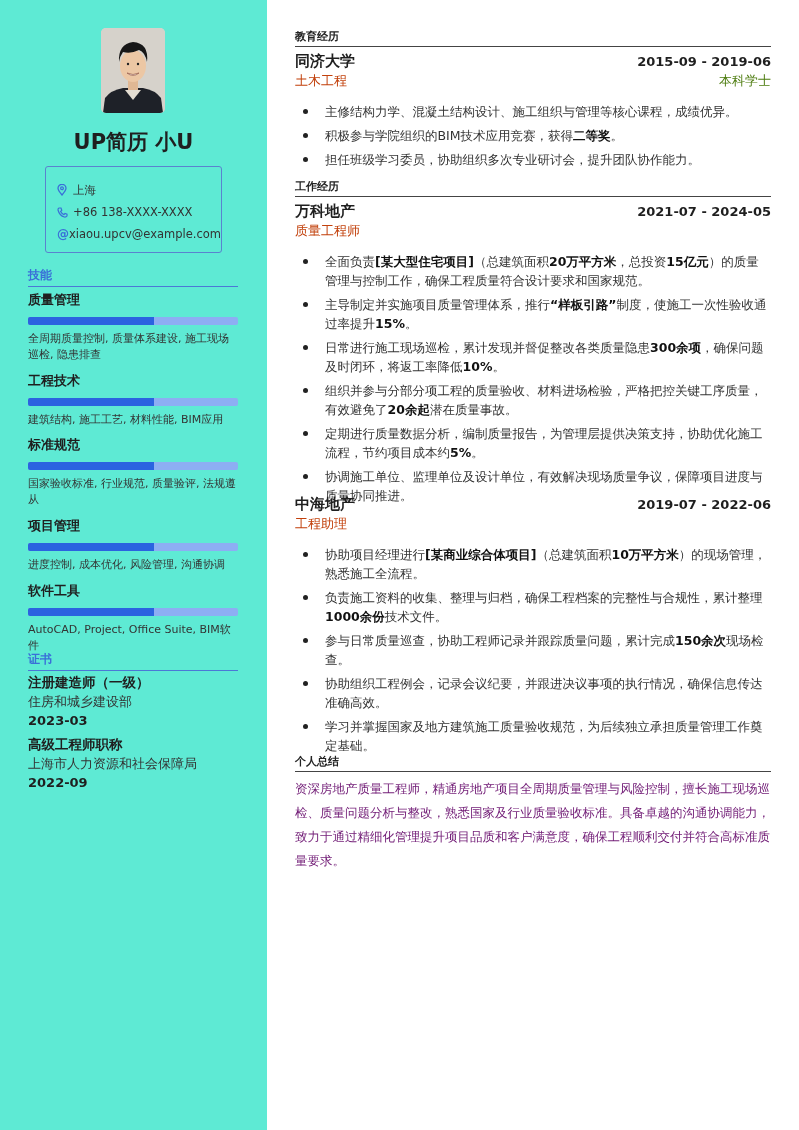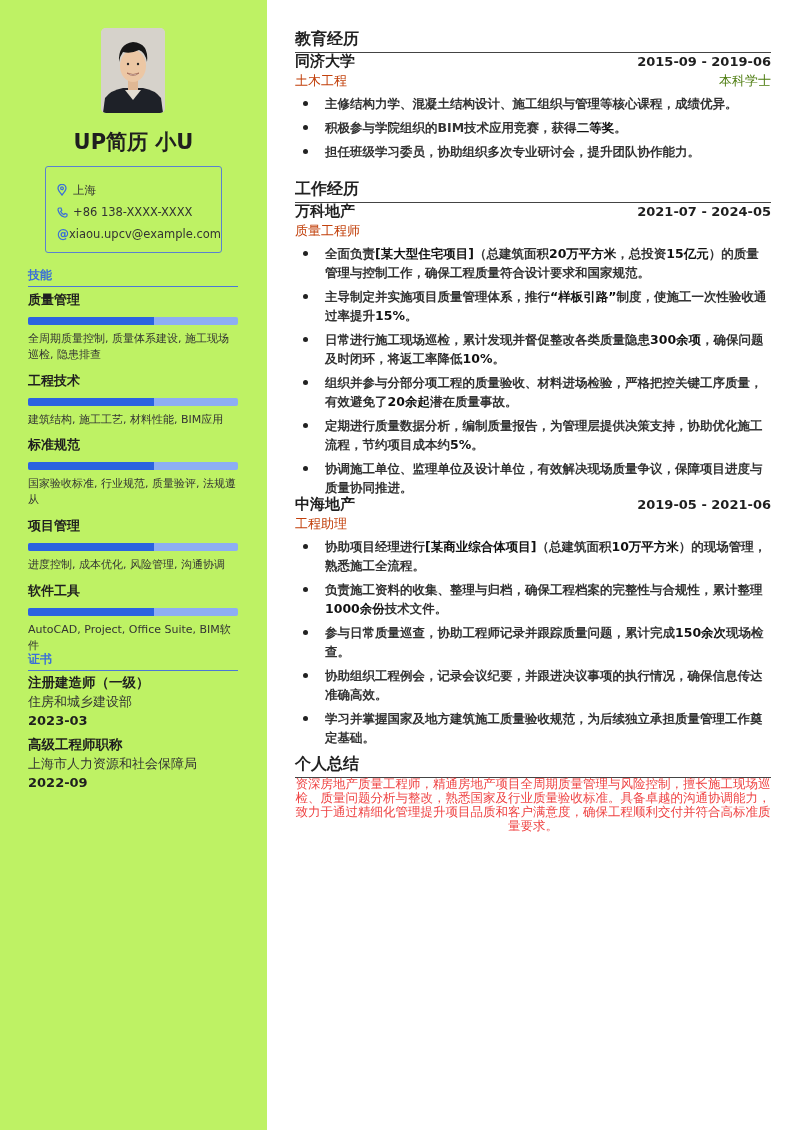--- a/index.html
+++ b/index.html
@@ -7,21 +7,21 @@
   body {
     font-family: "DejaVu Sans", "Liberation Sans", sans-serif;
     color: #222;
     background: #ffffff;
     position: relative;
     overflow: hidden;
   }
   .sidebar {
     position: absolute; left: 0; top: 0;
     width: 267px; height: 1130px;
-    background: #bef264;
+    background: #5eead4;
   }
   .main {
     position: absolute; left: 295px; top: 0;
     width: 476px; height: 1130px;
   }
   .photo {
     position: absolute; left: 101px; top: 28px;
     width: 64px; height: 85px;
     border-radius: 5px; overflow: hidden;
     background: linear-gradient(180deg, #d9d6d0 0%, #cfcbc5 100%);
@@ -53,43 +53,43 @@
   .bar { width: 210px; height: 8px; border-radius: 2px; background: #8daef3; position: relative; margin-top: 4px; }
   .bar-fill { position: absolute; left: 0; top: 0; height: 8px; border-radius: 2px 0 0 2px; background: #2b63e0; }
   .skill-desc { font-size: 11px; color: #333; line-height: 16px; margin-top: 6px; }
   .cert { position: absolute; left: 28px; width: 220px; }
   .cert-name { font-size: 13.5px; font-weight: bold; color: #1f1f1f; line-height: 19px; }
   .cert-issuer { font-size: 13px; color: #333; line-height: 19px; }
   .cert-date { font-size: 13px; font-weight: bold; color: #1f1f1f; line-height: 19px; }
 
   .sec-title {
     position: absolute; left: 0; width: 476px;
-    font-size: 16px; font-weight: bold; color: #222;
+    font-size: 11px; font-weight: bold; color: #222;
     border-bottom: 1.5px solid #444; padding-bottom: 2px;
   }
   .entry { position: absolute; left: 0; width: 476px; }
   .entry-row { display: flex; justify-content: space-between; align-items: baseline; }
   .org { font-size: 15px; font-weight: bold; color: #1f1f1f; line-height: 19px; }
   .date { font-size: 13px; font-weight: bold; color: #1f1f1f; line-height: 19px; }
   .role { font-size: 13px; color: #c2410c; line-height: 19px; }
   .degree { font-size: 13px; color: #4d7c0f; line-height: 19px; }
-  ul.bullets { list-style: none; margin-top: 4px; font-weight: bold; }
+  ul.bullets { list-style: none; margin-top: 12px; }
   ul.bullets li {
     position: relative; padding-left: 30px;
     font-size: 12.5px; line-height: 19px; color: #333;
     margin-bottom: 5px;
   }
   ul.bullets li::before {
     content: ""; position: absolute; left: 8px; top: 7px;
     width: 5px; height: 5px; border-radius: 50%; background: #222;
   }
   ul.bullets li b { color: #111; }
   .summary {
     position: absolute; left: 0; width: 476px;
-    font-size: 12.5px; line-height: 14px; color: #ef4444; text-align: center;
+    font-size: 12.5px; line-height: 24px; color: #701a75;
   }
 </style>
 </head>
 <body>
 
 <aside class="sidebar">
   <div class="photo">
     <svg width="64" height="85" viewBox="0 0 64 85">
       <rect width="64" height="85" fill="#d6d2cb"></rect>
       <path d="M2 85 L4 70 Q10 62 22 60 L42 60 Q54 62 60 70 L62 85 Z" fill="#1e2128"></path>
@@ -223,21 +223,21 @@
       <li>日常进行施工现场巡检，累计发现并督促整改各类质量隐患<b>300余项</b>，确保问题及时闭环，将返工率降低<b>10%</b>。</li>
       <li>组织并参与分部分项工程的质量验收、材料进场检验，严格把控关键工序质量，有效避免了<b>20余起</b>潜在质量事故。</li>
       <li>定期进行质量数据分析，编制质量报告，为管理层提供决策支持，协助优化施工流程，节约项目成本约<b>5%</b>。</li>
       <li>协调施工单位、监理单位及设计单位，有效解决现场质量争议，保障项目进度与质量协同推进。</li>
     </ul>
   </div>
 
   <div class="entry" style="top:495px;">
     <div class="entry-row">
       <span class="org">中海地产</span>
-      <span class="date">2019-05 - 2021-06</span>
+      <span class="date">2019-07 - 2022-06</span>
     </div>
     <div class="entry-row">
       <span class="role">工程助理</span>
     </div>
     <ul class="bullets">
       <li>协助项目经理进行<b>[某商业综合体项目]</b>（总建筑面积<b>10万平方米</b>）的现场管理，熟悉施工全流程。</li>
       <li>负责施工资料的收集、整理与归档，确保工程档案的完整性与合规性，累计整理<b>1000余份</b>技术文件。</li>
       <li>参与日常质量巡查，协助工程师记录并跟踪质量问题，累计完成<b>150余次</b>现场检查。</li>
       <li>协助组织工程例会，记录会议纪要，并跟进决议事项的执行情况，确保信息传达准确高效。</li>
       <li>学习并掌握国家及地方建筑施工质量验收规范，为后续独立承担质量管理工作奠定基础。</li>

